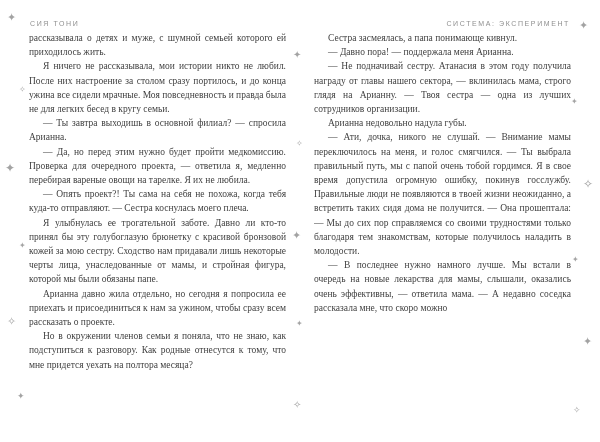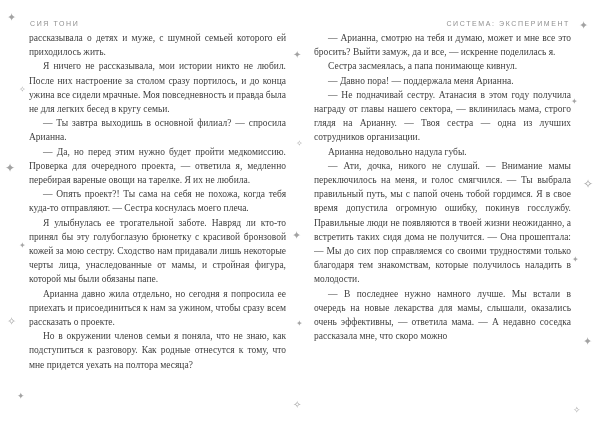--- a/index.html
+++ b/index.html
@@ -84,31 +84,30 @@
 <div class="spread">
 
   <div class="page page-left">
     <div class="running-head align-left">СИЯ ТОНИ</div>
     <div class="page-text">
         <p class="para">рассказывала о детях и муже, с шумной семьей которого ей приходилось жить.</p>
         <p class="para indent">Я ничего не рассказывала, мои истории никто не любил. После них настроение за столом сразу портилось, и до конца ужина все сидели мрачные. Моя повседневность и правда была не для легких бесед в кругу семьи.</p>
         <p class="para indent">— Ты завтра выходишь в основной филиал? — спросила Арианна.</p>
         <p class="para indent">— Да, но перед этим нужно будет пройти медкомиссию. Проверка для очередного проекта, — ответила я, медленно перебирая вареные овощи на тарелке. Я их не любила.</p>
         <p class="para indent">— Опять проект?! Ты сама на себя не похожа, когда тебя куда-то отправляют. — Сестра коснулась моего плеча.</p>
-        <p class="para indent">Я улыбнулась ее трогательной заботе. Навряд ли кто-то принял бы эту голубоглазую брюнетку с красивой бронзовой кожей за мою сестру. Сходство нам придавали лишь некоторые черты лица, унаследованные от мамы, и стройная фигура, которой мы были обязаны папе.</p>
+        <p class="para indent">Я улыбнулась ее трогательной заботе. Давно ли кто-то принял бы эту голубоглазую брюнетку с красивой бронзовой кожей за мою сестру. Сходство нам придавали лишь некоторые черты лица, унаследованные от мамы, и стройная фигура, которой мы были обязаны папе.</p>
         <p class="para indent">Арианна давно жила отдельно, но сегодня я попросила ее приехать и присоединиться к нам за ужином, чтобы сразу всем рассказать о проекте.</p>
         <p class="para indent">Но в окружении членов семьи я поняла, что не знаю, как подступиться к разговору. Как родные отнесутся к тому, что мне придется уехать на полтора месяца?</p>
       </div>
     <div class="pagenum">34</div>
   </div>
 
   <div class="page page-right">
     <div class="running-head align-right">СИСТЕМА: ЭКСПЕРИМЕНТ</div>
     <div class="page-text">
-        <p class="para indent">— Арианна, смотрю на тебя и думаю, может и мне все это бросить? Выйти замуж, да и все, — искренне поделилась я.</p>
         <p class="para indent">Сестра засмеялась, а папа понимающе кивнул.</p>
         <p class="para indent">— Давно пора! — поддержала меня Арианна.</p>
         <p class="para indent">— Не подначивай сестру. Атанасия в этом году получила награду от главы нашего сектора, — вклинилась мама, строго глядя на Арианну. — Твоя сестра — одна из лучших сотрудников организации.</p>
         <p class="para indent">Арианна недовольно надула губы.</p>
         <p class="para indent">— Ати, дочка, никого не слушай. — Внимание мамы переключилось на меня, и голос смягчился. — Ты выбрала правильный путь, мы с папой очень тобой гордимся. Я в свое время допустила огромную ошибку, покинув госслужбу. Правильные люди не появляются в твоей жизни неожиданно, а встретить таких сидя дома не получится. — Она прошептала: — Мы до сих пор справляемся со своими трудностями только благодаря тем знакомствам, которые получилось наладить в молодости.</p>
         <p class="para indent">— В последнее нужно намного лучше. Мы встали в очередь на новые лекарства для мамы, слышали, оказались очень эффективны, — ответила мама. — А недавно соседка рассказала мне, что скоро можно</p>
       </div>
   </div>
 
   <div id="sparkle-layer">

